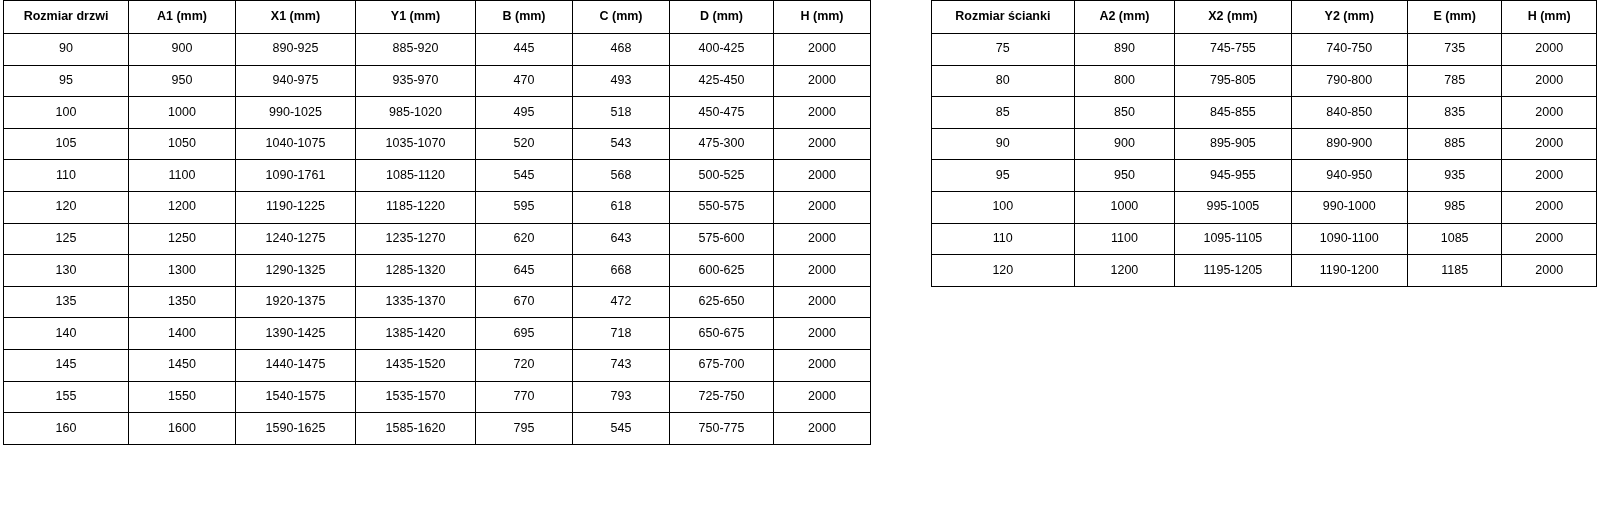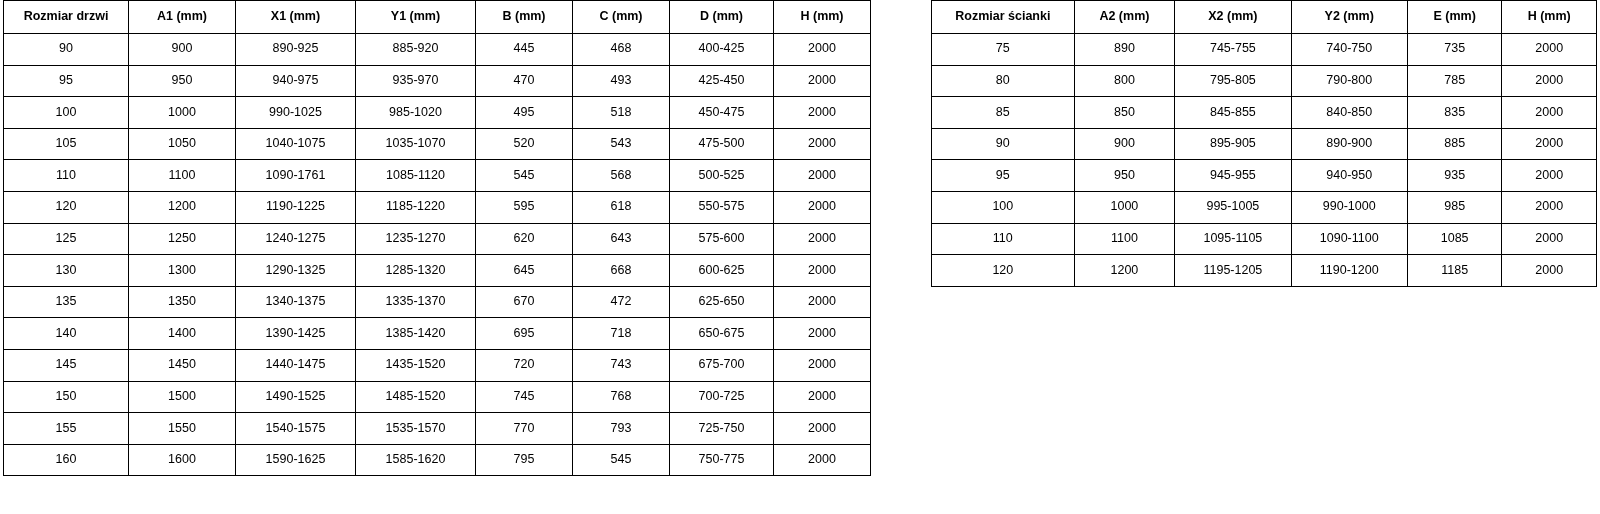--- a/index.html
+++ b/index.html
@@ -122,21 +122,21 @@
           <td>450-475</td>
           <td>2000</td>
         </tr>
         <tr>
           <td>105</td>
           <td>1050</td>
           <td>1040-1075</td>
           <td>1035-1070</td>
           <td>520</td>
           <td>543</td>
-          <td>475-500</td>
+          <td>475-300</td>
           <td>2000</td>
         </tr>
         <tr>
           <td>110</td>
           <td>1100</td>
           <td>1090-1761</td>
           <td>1085-1120</td>
           <td>545</td>
           <td>568</td>
           <td>500-525</td>
@@ -168,21 +168,21 @@
           <td>1290-1325</td>
           <td>1285-1320</td>
           <td>645</td>
           <td>668</td>
           <td>600-625</td>
           <td>2000</td>
         </tr>
         <tr>
           <td>135</td>
           <td>1350</td>
-          <td>1340-1375</td>
+          <td>1920-1375</td>
           <td>1335-1370</td>
           <td>670</td>
           <td>472</td>
           <td>625-650</td>
           <td>2000</td>
         </tr>
         <tr>
           <td>140</td>
           <td>1400</td>
           <td>1390-1425</td>
@@ -193,30 +193,20 @@
           <td>2000</td>
         </tr>
         <tr>
           <td>145</td>
           <td>1450</td>
           <td>1440-1475</td>
           <td>1435-1520</td>
           <td>720</td>
           <td>743</td>
           <td>675-700</td>
-          <td>2000</td>
-        </tr>
-        <tr>
-          <td>150</td>
-          <td>1500</td>
-          <td>1490-1525</td>
-          <td>1485-1520</td>
-          <td>745</td>
-          <td>768</td>
-          <td>700-725</td>
           <td>2000</td>
         </tr>
         <tr>
           <td>155</td>
           <td>1550</td>
           <td>1540-1575</td>
           <td>1535-1570</td>
           <td>770</td>
           <td>793</td>
           <td>725-750</td>

